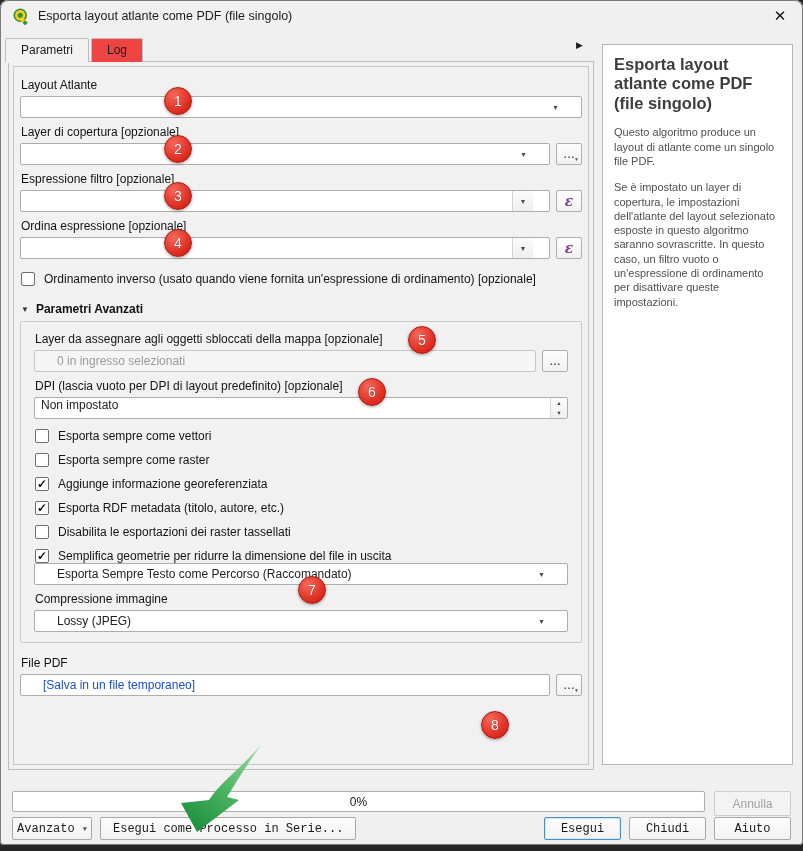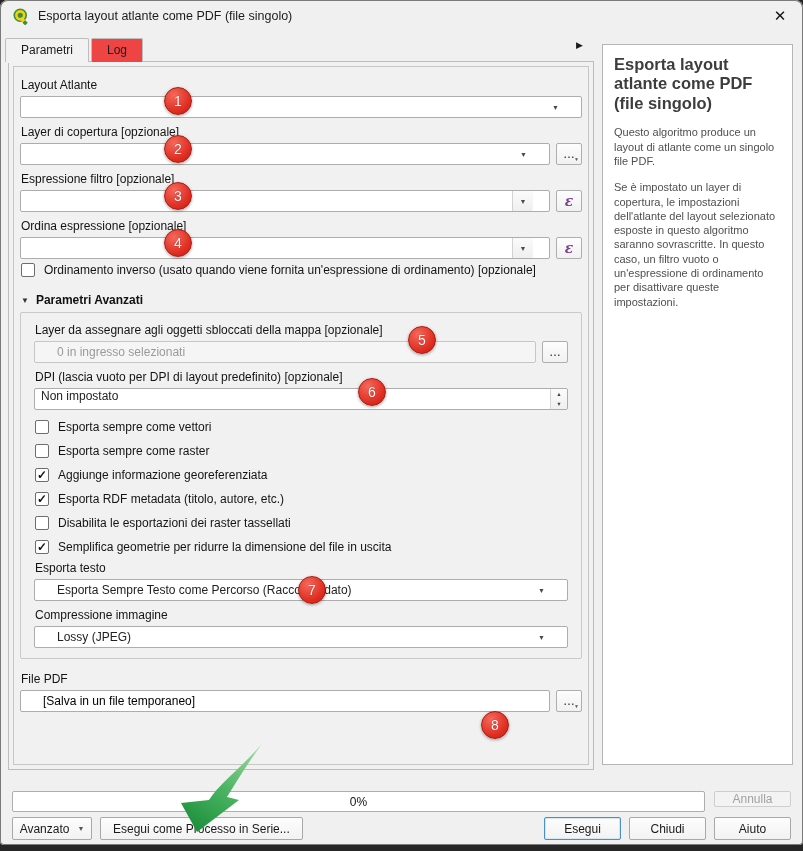--- a/index.html
+++ b/index.html
@@ -66,36 +66,36 @@
                color:#111; margin:16px 1px 5px; }
   .advheader .tri { font-size:8px; color:#333; }
   .advframe { border:1px solid #c9c9c9; border-radius:2px; padding:6px 13px 10px; background:#f1f1f1; }
   .tinput.disabled { background:#f5f5f5; color:#9a9a9a; border-color:#c6c6c6; }
   .spin { height:22px; box-sizing:border-box; border:1px solid #adadad; border-radius:2px; background:#fff;
           display:flex; align-items:flex-start; font-size:12px; color:#222; padding:0 0 0 6px; }
   .spin .val { flex:1; }
   .spin .spincol { width:16px; align-self:stretch; border-left:1px solid #d6d6d6; display:flex;
                    flex-direction:column; background:linear-gradient(#fcfcfc,#f0f0f0); border-radius:0 2px 2px 0; }
   .spin .spincol span { flex:1; display:flex; align-items:center; justify-content:center; font-size:5.5px; color:#444; }
-  .placeholder { color:#000000; }
+  .placeholder { color:#1d4ed8; }
   
   .collapse-tri { position:absolute; left:576px; top:40px; font-size:9px; color:#1a1a1a; z-index:2; }
   .helppanel { position:absolute; left:602px; top:44px; width:191px; height:721px; box-sizing:border-box;
                background:#fff; border:1px solid #b5b5b5; padding:8px 11px; overflow:hidden; }
   .help-title { font-size:16.5px; font-weight:bold; color:#3d3d3d; line-height:1.18; margin:2px 0 12px; }
   .help-p { font-size:11px; color:#4f4f4f; line-height:1.3; margin:0 0 12px; }
   
   .progress-row { position:absolute; left:12px; right:12px; top:791px; height:21px; display:flex; gap:9px; }
   .progressbar { flex:1; border:1px solid #aeaeae; border-radius:2px; background:#fff;
                  font-size:12px; color:#111; display:flex; align-items:center; justify-content:center; }
   .btn { height:23px; box-sizing:border-box; border:1px solid #a8a8a8; border-radius:2px;
          background:linear-gradient(#fdfdfd,#f2f2f2); font-size:12px; color:#1a1a1a;
          display:flex; align-items:center; justify-content:center; padding:0 10px; }
-  .btn.disabled { height:16px; background:#f3f3f3; border-color:#cecece; color:#a2a2a2; width:77px; flex:none; }
-  .buttons-row { position:absolute; left:12px; right:12px; top:817px; display:flex; gap:8px; }
+  .btn.disabled { height:25px; background:#f3f3f3; border-color:#cecece; color:#a2a2a2; width:77px; flex:none; }
+  .buttons-row { position:absolute; left:12px; right:12px; top:817px; display:flex; gap:8px;font-family:Liberation Mono, monospace; }
   .btn.avanzato { width:80px; gap:8px; flex:none; }
   .btn.avanzato .arr { font-size:7px; color:#555; }
   .btn.batch { flex:none; padding:0 12px; }
   .spacer { flex:1; }
   .btn.fixed { width:77px; flex:none; }
   .btn.primary { border-color:#4a90c4; box-shadow:inset 0 0 0 1px #d5e7f5; }
   
   .badge { position:absolute; width:28px; height:28px; border-radius:50%;
            background:radial-gradient(circle at 35% 28%, #f4695c, #e02f23 62%, #c11c12);
            border:1px solid #a81a0f; box-sizing:border-box; color:#fff;
@@ -162,21 +162,21 @@
       <div class="flabel">Ordina espressione [opzionale]</div>
       <div class="row">
         <div class="combo editable">
           <span class="arrbox">▼</span>
         </div>
         <div class="sidebtn">
           <span class="eps">ε</span>
         </div>
       </div>
 
-      <div class="cbrow" style="margin-top:4px;">
+      <div class="cbrow" style="margin-top:13px;">
         <span class="cbox"></span>
         <span class="cblabel">Ordinamento inverso (usato quando viene fornita un'espressione di ordinamento) [opzionale]</span>
       </div>
 
       <div class="advheader">
         <span class="tri">▼</span>
         <span>Parametri Avanzati</span>
       </div>
 
       <div class="advframe">
@@ -216,21 +216,20 @@
         </div>
         <div class="cbrow">
           <span class="cbox"></span>
           <span class="cblabel">Disabilita le esportazioni dei raster tassellati</span>
         </div>
         <div class="cbrow">
           <span class="cbox checked">✓</span>
           <span class="cblabel">Semplifica geometrie per ridurre la dimensione del file in uscita</span>
         </div>
 
-        <div class="flabel">Esporta testo</div>
         <div class="combo">
           <span>Esporta Sempre Testo come Percorso (Raccomandato)</span>
           <span class="arr">▼</span>
         </div>
 
         <div class="flabel">Compressione immagine</div>
         <div class="combo">
           <span>Lossy (JPEG)</span>
           <span class="arr">▼</span>
         </div>

